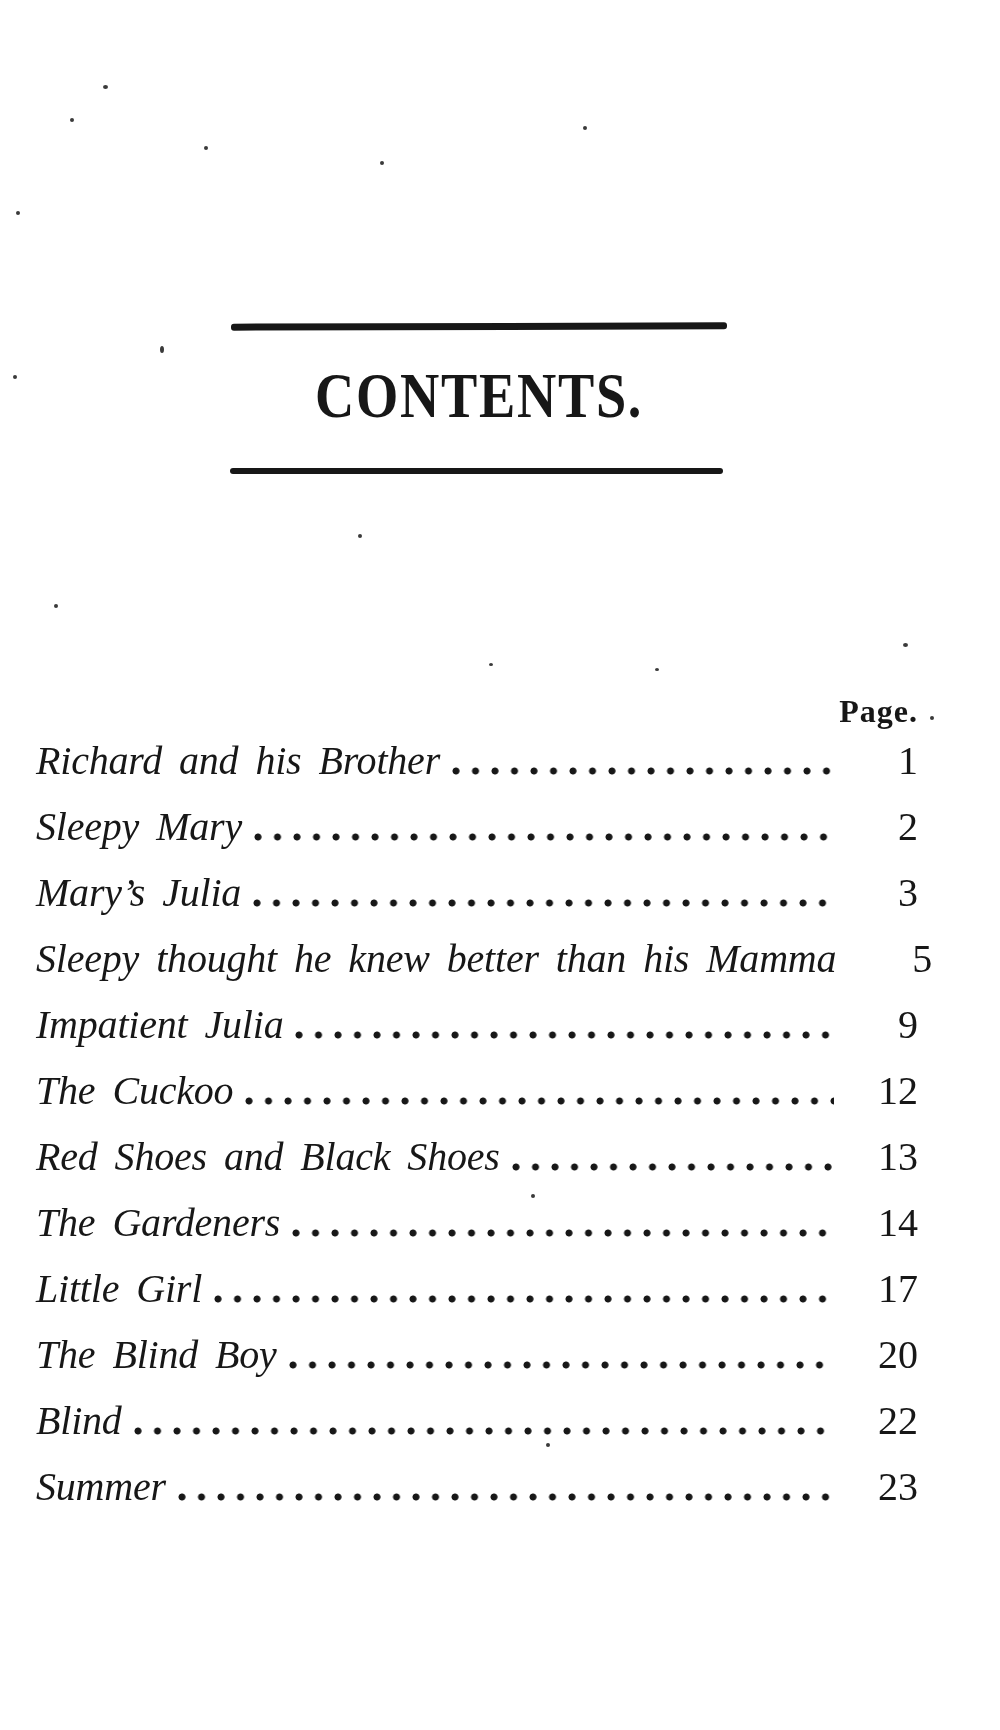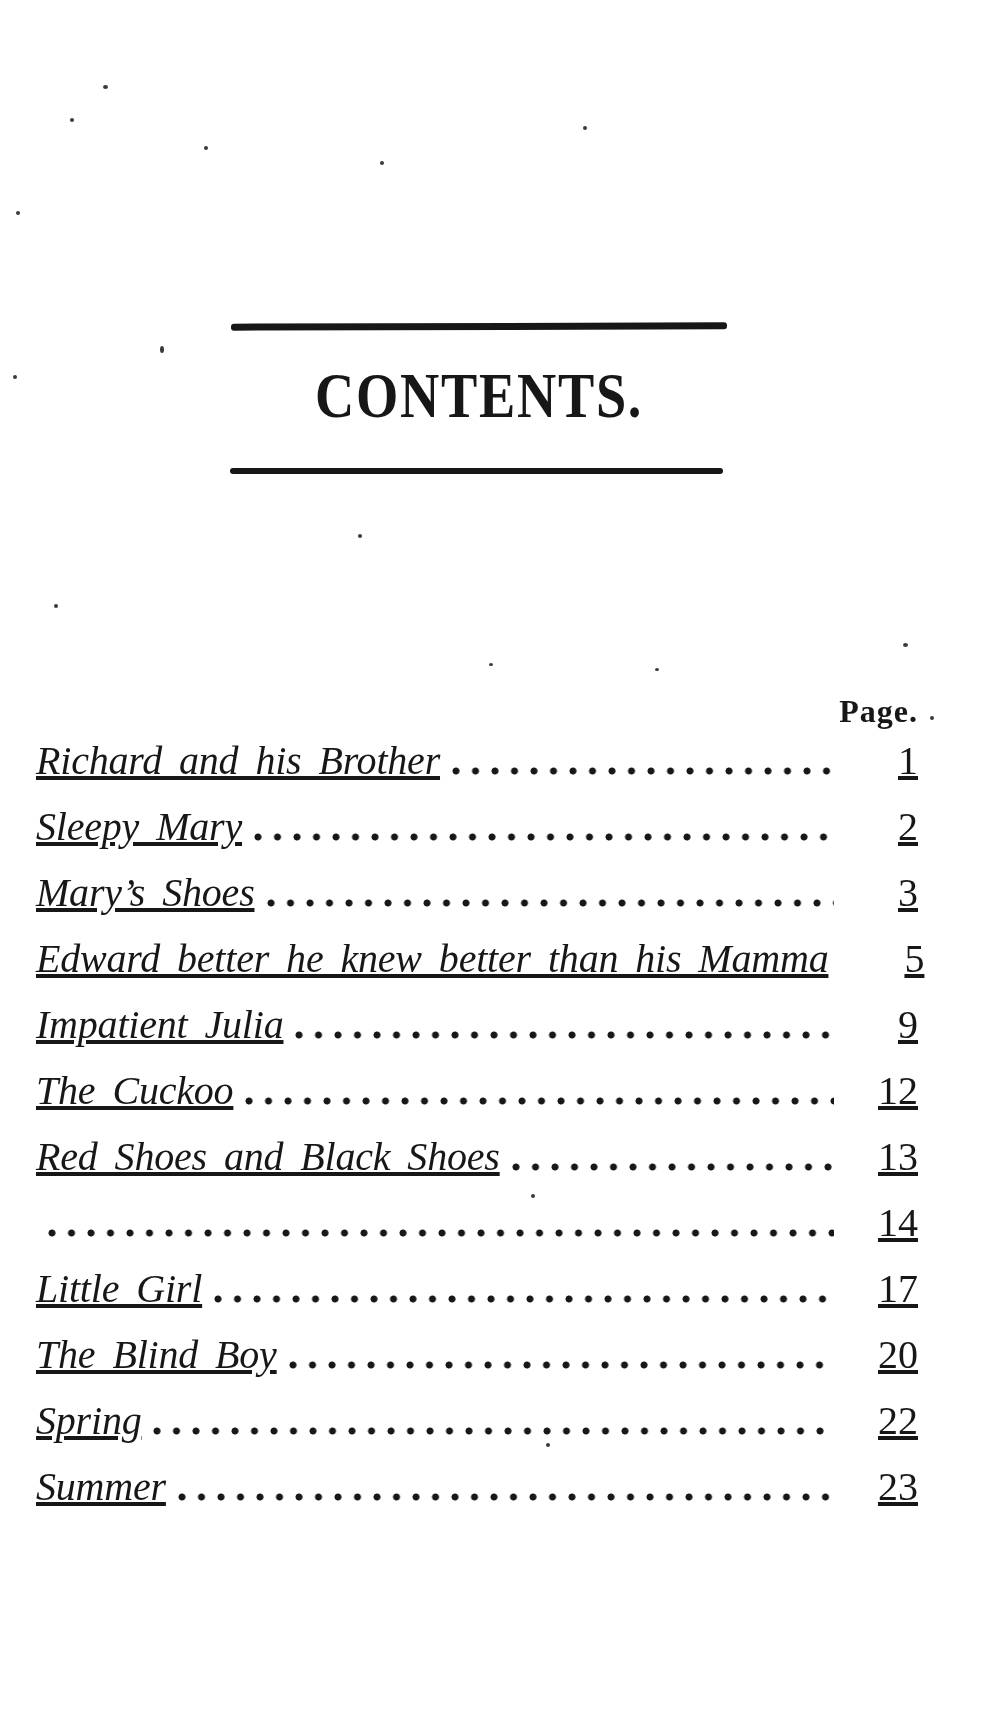--- a/index.html
+++ b/index.html
@@ -63,21 +63,20 @@
     line-height:1;
     letter-spacing:1px;
   }
 
   
   .toc{
     position:absolute;
     left:36px;
     top:728px;
     width:882px;
-    text-decoration:underline;
   }
   .toc-row{
     display:flex;
     align-items:baseline;
     height:66px;
   }
   .toc-title{
     font-style:italic;
     font-size:40px;
     line-height:66px;
@@ -151,27 +150,27 @@
       <span class="toc-page">1</span>
     </div>
 
     <div class="toc-row">
       <span class="toc-title">Sleepy Mary</span>
       <span class="toc-leader"></span>
       <span class="toc-page">2</span>
     </div>
 
     <div class="toc-row">
-      <span class="toc-title">Mary’s Shoes</span>
+      <span class="toc-title">Mary’s Julia</span>
       <span class="toc-leader"></span>
       <span class="toc-page">3</span>
     </div>
 
     <div class="toc-row">
-      <span class="toc-title">Edward better he knew better than his Mamma</span>
+      <span class="toc-title">Sleepy thought he knew better than his Mamma</span>
       <span class="toc-leader"></span>
       <span class="toc-page">5</span>
     </div>
 
     <div class="toc-row">
       <span class="toc-title">Impatient Julia</span>
       <span class="toc-leader"></span>
       <span class="toc-page">9</span>
     </div>
 
@@ -181,38 +180,39 @@
       <span class="toc-page">12</span>
     </div>
 
     <div class="toc-row">
       <span class="toc-title">Red Shoes and Black Shoes</span>
       <span class="toc-leader"></span>
       <span class="toc-page">13</span>
     </div>
 
     <div class="toc-row">
+      <span class="toc-title">The Gardeners</span>
       <span class="toc-leader"></span>
       <span class="toc-page">14</span>
     </div>
 
     <div class="toc-row">
       <span class="toc-title">Little Girl</span>
       <span class="toc-leader"></span>
       <span class="toc-page">17</span>
     </div>
 
     <div class="toc-row">
       <span class="toc-title">The Blind Boy</span>
       <span class="toc-leader"></span>
       <span class="toc-page">20</span>
     </div>
 
     <div class="toc-row">
-      <span class="toc-title">Spring</span>
+      <span class="toc-title">Blind</span>
       <span class="toc-leader"></span>
       <span class="toc-page">22</span>
     </div>
 
     <div class="toc-row">
       <span class="toc-title">Summer</span>
       <span class="toc-leader"></span>
       <span class="toc-page">23</span>
     </div>
   </div>

